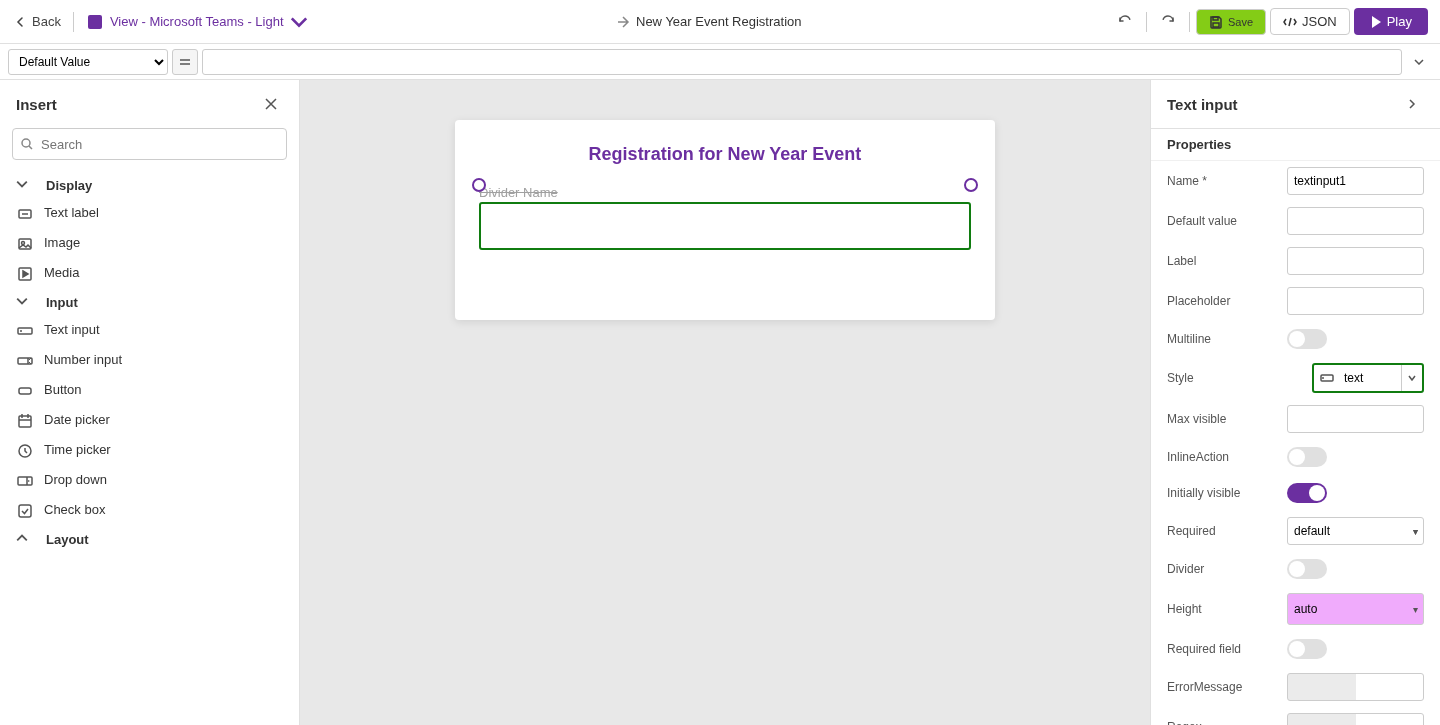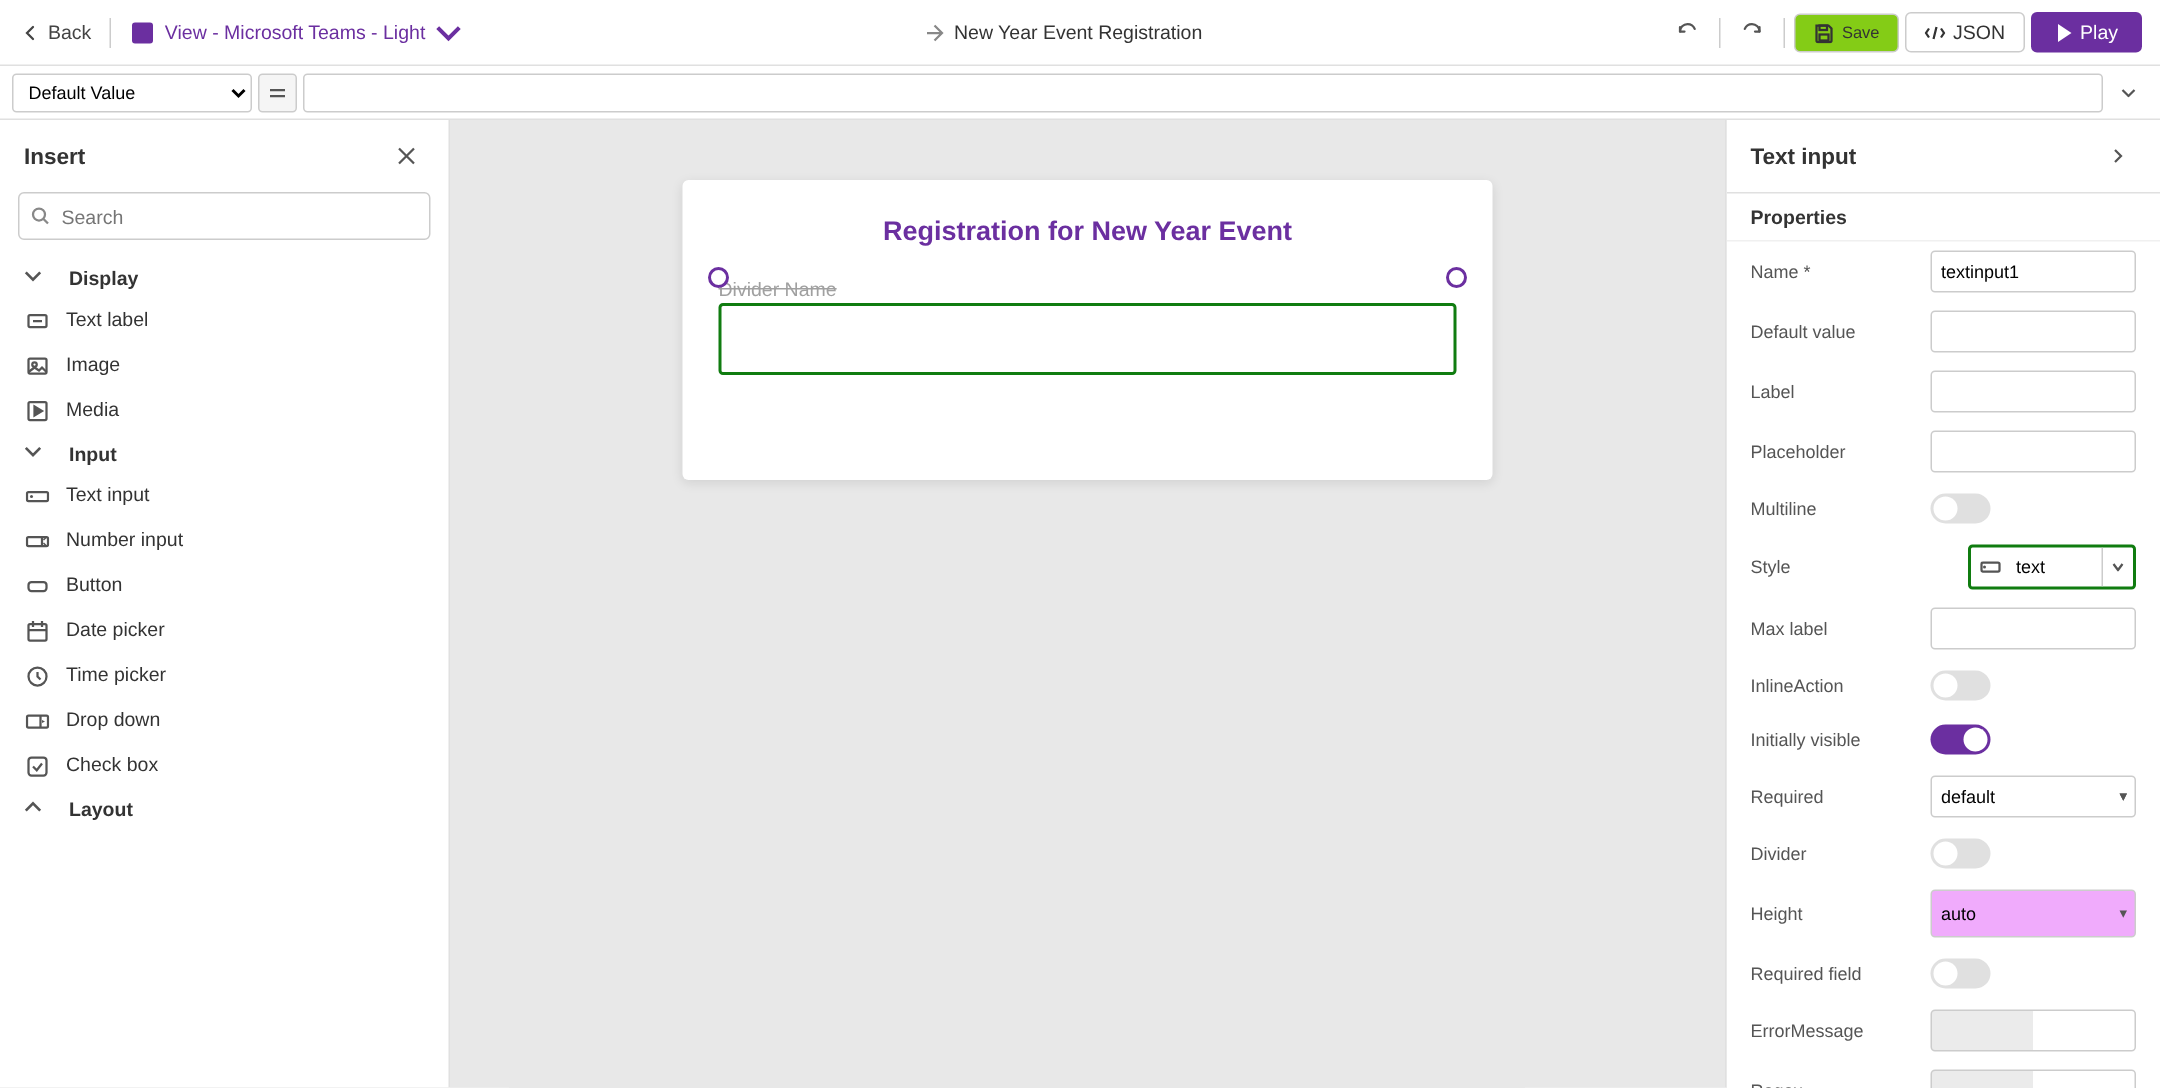--- a/index.html
+++ b/index.html
@@ -391,21 +391,21 @@
         <div class="style-text">text</div>
         <div class="style-chevron">
           <svg viewBox="0 0 8 6" fill="none" stroke="#555" stroke-width="1.5" width="8" height="6">
               <path d="M1 1l3 4 3-4"></path>
             </svg>
         </div>
       </div>
     </div>
 
     <div class="prop-row">
-      <span class="prop-label">Max label</span>
+      <span class="prop-label">Max visible</span>
       <div class="prop-value">
         <input class="prop-input" type="text" value="" style="">
       </div>
     </div>
 
     <div class="prop-row">
       <span class="prop-label">InlineAction</span>
       <div class="prop-value">
         <div class="toggle"></div>
       </div>

